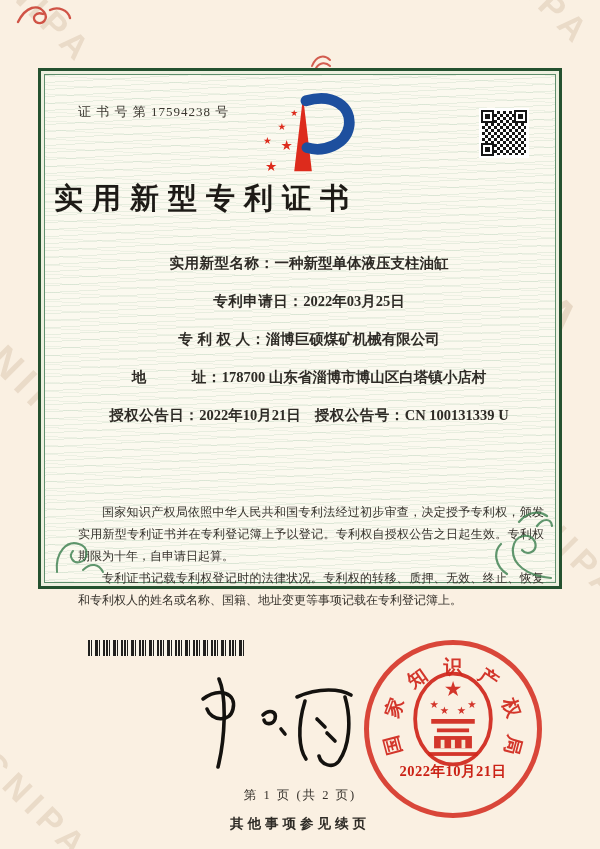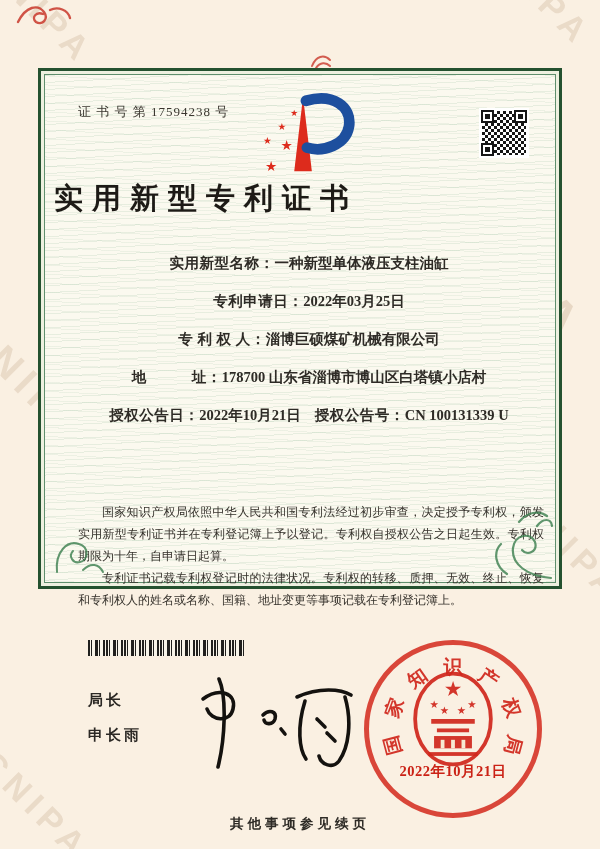--- a/index.html
+++ b/index.html
@@ -169,24 +169,20 @@
       </div>
     </div>
 
     <div class="paras">
       <p>国家知识产权局依照中华人民共和国专利法经过初步审查，决定授予专利权，颁发实用新型专利证书并在专利登记簿上予以登记。专利权自授权公告之日起生效。专利权期限为十年，自申请日起算。</p>
       <p>专利证书记载专利权登记时的法律状况。专利权的转移、质押、无效、终止、恢复和专利权人的姓名或名称、国籍、地址变更等事项记载在专利登记簿上。</p>
     </div>
 
     <div class="barcode"></div>
 
-    <div class="official">
-      <div>局长</div>
-      <div class="name">申长雨</div>
-    </div>
 
     <svg class="signature" viewBox="0 0 185 108">
       <g fill="none" stroke="#14120f" stroke-width="3.6" stroke-linecap="round">
         <path d="M34,12 C42,30 40,72 33,100"></path>
         <path d="M18,32 C34,20 52,26 48,42 C45,56 26,54 22,42"></path>
         <path d="M78,48 C84,42 92,44 90,52 C88,58 80,58 79,53"></path>
         <path d="M96,62 l4,5"></path>
         <path d="M112,30 C134,20 156,22 166,28"></path>
         <path d="M120,34 C112,60 114,82 121,92"></path>
         <path d="M160,30 C167,54 164,80 154,94 C148,102 136,98 134,89"></path>
@@ -196,20 +192,21 @@
     </svg>
 
     <svg class="corner-orn" style="left:8px;bottom:6px;" width="52" height="50" viewBox="0 0 52 50">
       <path d="M4,46 C2,26 14,14 26,18 C36,21 36,34 27,36 C20,38 15,30 20,25 M30,44 C38,36 46,38 50,46" fill="none" stroke="#3a7d4c" stroke-width="2" stroke-linecap="round" opacity="0.8"></path>
     </svg>
     <svg class="corner-orn" style="right:2px;bottom:2px;" width="86" height="72" viewBox="0 0 86 72">
       <path d="M84,70 C60,68 44,56 46,40 C48,26 64,24 68,34 C71,44 60,48 55,42
                M40,66 C28,58 26,44 34,36 M70,18 C76,10 84,10 85,18 M52,14 C60,4 72,2 80,8" fill="none" stroke="#3a7d4c" stroke-width="2.2" stroke-linecap="round" opacity="0.8"></path>
     </svg>
 
+    <div class="page-num">第 1 页 (共 2 页)</div>
   </div>
 </div>
 
 <div class="seal">
   <div class="seal-ring"></div>
   <span class="seal-ch sc0">国</span>
   <span class="seal-ch sc1">家</span>
   <span class="seal-ch sc2">知</span>
   <span class="seal-ch sc3">识</span>
   <span class="seal-ch sc4">产</span>

